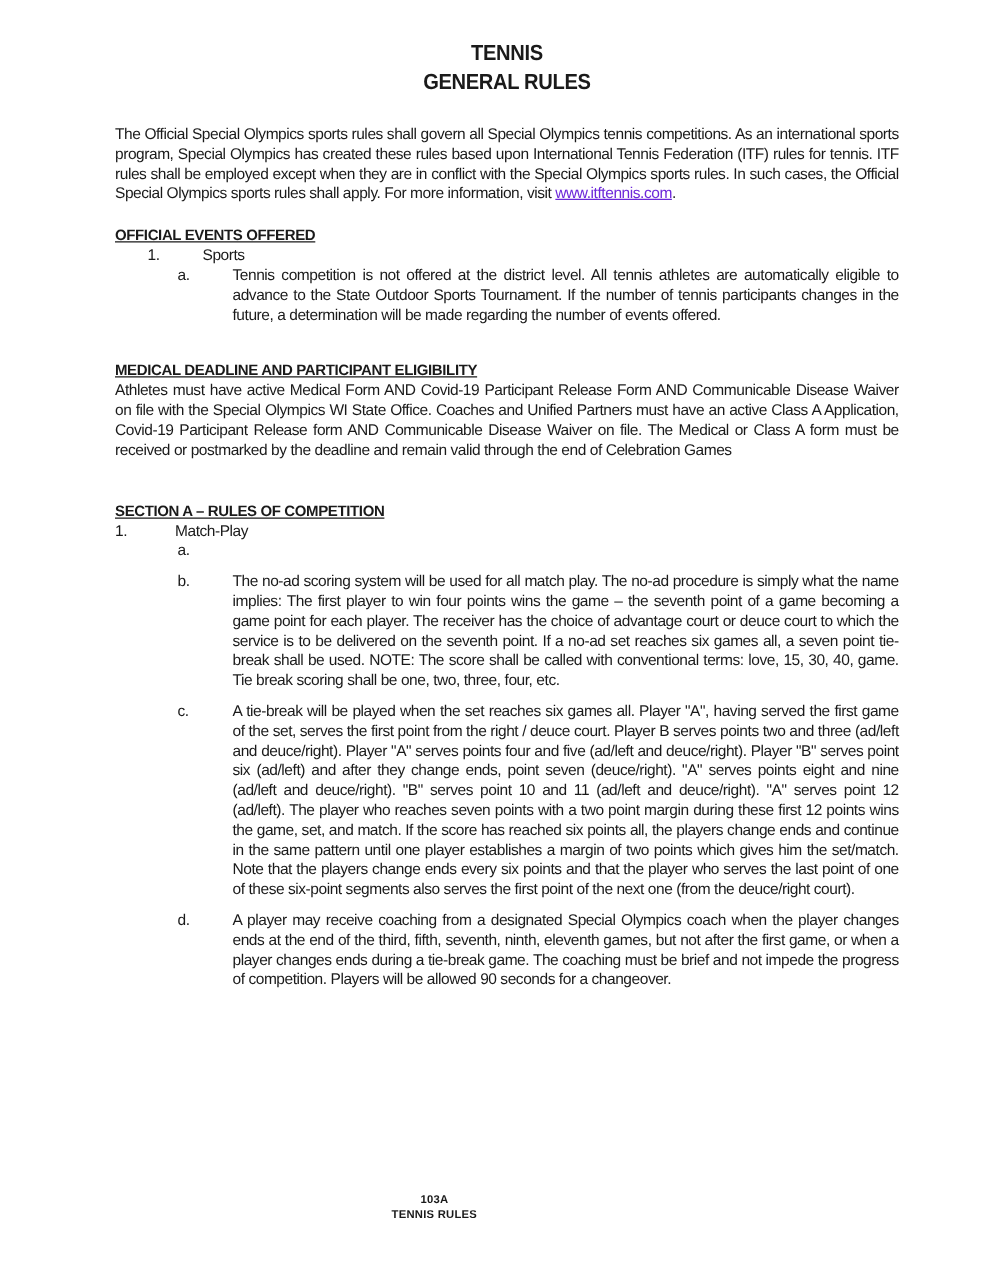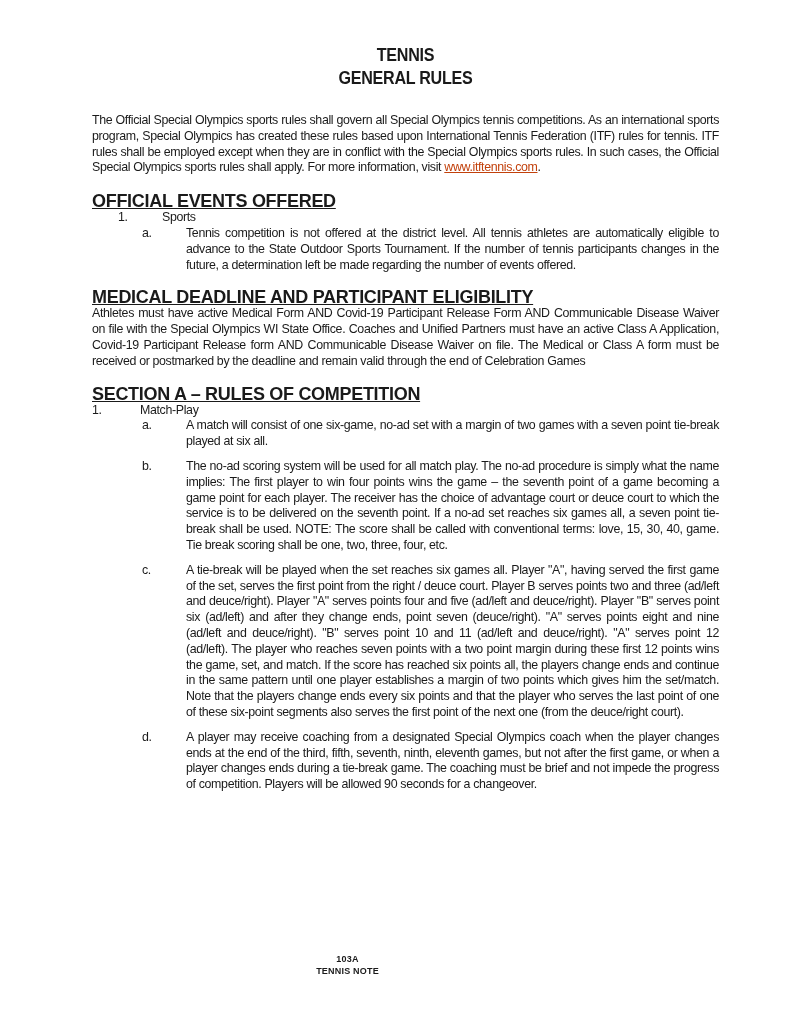--- a/index.html
+++ b/index.html
@@ -1,39 +1,39 @@
 <!DOCTYPE html>
 <html><head>
   <meta charset="utf-8">
   <style>
     html, body { margin: 0; padding: 0; background: #ffffff; }
     body {
       width: 791px; height: 1024px; position: relative; overflow: hidden;
       font-family: "Liberation Sans", sans-serif; color: #1a1a1a;
     }
-    .page { position: absolute; left: 92px; top: 44px; width: 627px; }
+    .page { position: absolute; left: 92px; top: 31px; width: 627px; }
     .title {
       text-align: center; font-weight: bold; font-size: 17.5px;
       letter-spacing: -0.3px; line-height: 22px; margin: 0;
       transform: scaleX(0.92);
     }
     .title2 { margin-top: 1px; }
     .para {
       font-size: 12.4px; line-height: 15.8px; text-align: justify;
       letter-spacing: -0.35px; margin: 0;
     }
     .intro { margin-top: 24px; }
-    .link { color: #c2410c; text-decoration: underline; }
+    .link { color: #6d28d9; text-decoration: underline; }
     .heading {
-      font-weight: bold; font-size: 18px; text-decoration: underline;
+      font-weight: bold; font-size: 12px; text-decoration: underline;
       letter-spacing: -0.3px; margin: 0; line-height: 17px;
     }
     .h-events { margin-top: 17px; }
-    .h-medical { margin-top: 16px; }
-    .h-section { margin-top: 16px; }
+    .h-medical { margin-top: 28px; }
+    .h-section { margin-top: 32px; }
     .num-row { display: flex; font-size: 12.4px; line-height: 15.8px; letter-spacing: -0.35px; }
     .num-row .num { width: 48px; }
     .num-events { padding-left: 26px; }
     .num-events .num { width: 44px; }
     .sub-row { display: flex; font-size: 12.4px; line-height: 15.8px; letter-spacing: -0.35px; padding-left: 50px; }
     .sub-row .letter { width: 44px; flex: none; }
     .sub-row .subtext { flex: 1; text-align: justify; }
     .gap { margin-top: 9px; }
     .bold { font-weight: normal; }
     .footer {
@@ -52,47 +52,46 @@
 
   <p class="para intro"><span>The Official Special Olympics sports rules shall govern all Special Olympics tennis competitions.  As an international sports program, Special Olympics has created these rules based upon International Tennis Federation (ITF) rules for tennis. ITF rules shall be employed except when they are in conflict with the Special Olympics sports rules. In such cases, the Official Special Olympics sports rules shall apply.  For more information, visit </span><a class="link">www.itftennis.com</a><span>.</span></p>
 
   <h3 class="heading h-events">OFFICIAL EVENTS OFFERED</h3>
   <div class="num-row num-events">
     <span class="num">1.</span>
     <span>Sports</span>
   </div>
   <div class="sub-row">
     <span class="letter">a.</span>
-    <span class="subtext">Tennis competition is not offered at the district level.  All tennis athletes are automatically eligible to advance to the State Outdoor Sports Tournament. If the number of tennis participants changes in the future, a determination left be made regarding the number of events offered.</span>
+    <span class="subtext">Tennis competition is not offered at the district level.  All tennis athletes are automatically eligible to advance to the State Outdoor Sports Tournament. If the number of tennis participants changes in the future, a determination will be made regarding the number of events offered.</span>
   </div>
 
   <h3 class="heading h-medical">MEDICAL DEADLINE AND PARTICIPANT ELIGIBILITY</h3>
   <p class="para">Athletes must have active Medical Form AND Covid-19 Participant Release Form AND Communicable Disease Waiver on file with the Special Olympics WI State Office. Coaches and Unified Partners must have an active Class A Application, Covid-19 Participant Release form AND Communicable Disease Waiver on file. The Medical or Class A form must be received or postmarked by the deadline and remain valid through the end of Celebration Games</p>
 
   <h3 class="heading h-section">SECTION A – RULES OF COMPETITION</h3>
   <div class="num-row">
     <span class="num">1.</span>
     <span>Match-Play</span>
   </div>
 
   <div class="sub-row">
     <span class="letter">a.</span>
-    <span class="subtext">A match will consist of one six-game, no-ad set with a margin of two games with a seven point tie-break played at six all.</span>
   </div>
 
   <div class="sub-row gap">
     <span class="letter">b.</span>
     <span class="subtext"><span>The no-ad scoring system will be used for all match play. The no-ad procedure is simply what the name implies: The first player to win four points wins the game – the seventh point of a game becoming a game point for each player. The receiver has the choice of advantage court or deuce court to which the service is to be delivered on the seventh point. If a no-ad set reaches six games all, a seven point tie-break shall be used.  </span><span class="bold">NOTE:</span><span> The score shall be called with conventional terms: love, 15, 30, 40, game. Tie break scoring shall be one, two, three, four, etc.</span></span>
   </div>
 
   <div class="sub-row gap">
     <span class="letter">c.</span>
     <span class="subtext">A tie-break will be played when the set reaches six games all.  Player "A", having served the first game of the set, serves the first point from the right / deuce court. Player B serves points two and three (ad/left and deuce/right). Player "A" serves points four and five (ad/left and deuce/right). Player "B" serves point six (ad/left) and after they change ends, point seven (deuce/right). "A" serves points eight and nine (ad/left and deuce/right). "B" serves point 10 and 11 (ad/left and deuce/right). "A" serves point 12 (ad/left). The player who reaches seven points with a two point margin during these first 12 points wins the game, set, and match. If the score has reached six points all, the players change ends and continue in the same pattern until one player establishes a margin of two points which gives him the set/match. Note that the players change ends every six points and that the player who serves the last point of one of these six-point segments also serves the first point of the next one (from the deuce/right court).</span>
   </div>
 
   <div class="sub-row gap">
     <span class="letter">d.</span>
     <span class="subtext">A player may receive coaching from a designated Special Olympics coach when the player changes ends at the end of the third, fifth, seventh, ninth, eleventh games, but not after the first game, or when a player changes ends during a tie-break game.  The coaching must be brief and not impede the progress of competition.  Players will be allowed 90 seconds for a changeover.</span>
   </div>
 </div>
 
 <div class="footer footer-page">103A</div>
-<div class="footer footer-title">TENNIS NOTE</div>
+<div class="footer footer-title">TENNIS RULES</div>
 
 </body></html>

